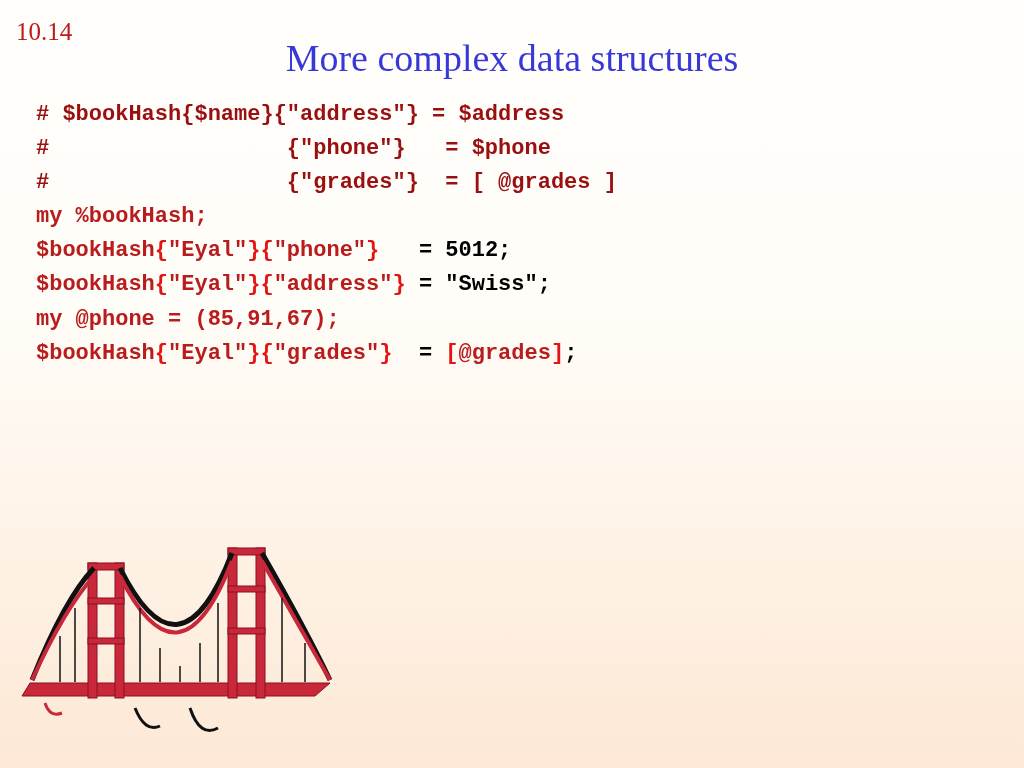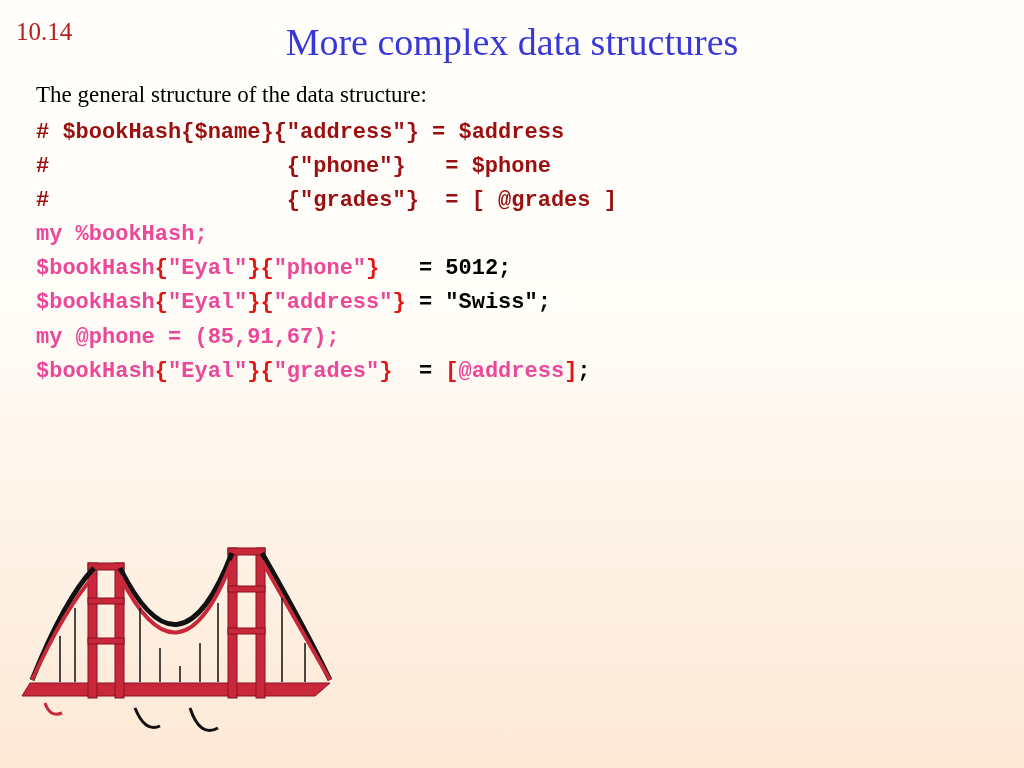--- a/index.html
+++ b/index.html
@@ -15,66 +15,65 @@
     position: absolute;
     top: 18px;
     left: 16px;
     font-size: 25px;
     color: #b91c1c;
   }
   .title {
     text-align: center;
     font-size: 38px;
     color: #3838d8;
-    padding-top: 20px;
+    padding-top: 36px;
     font-weight: normal;
   }
   .content {
     padding: 18px 36px 0 36px;
   }
   .intro {
     font-size: 23px;
     color: #000;
     margin-bottom: 8px;
   }
   .code-block {
     font-family: "Courier New", monospace;
     font-size: 22px;
     font-weight: bold;
     line-height: 1.55;
     white-space: pre;
   }
   .c-darkred { color: #9a1010; }
-  .c-green { color: #ec4899; margin-top: 48px; }
+  .c-green { color: #b91c1c; margin-top: 48px; }
   .c-red { color: #e21414; }
   .c-black { color: #000000; }
   .bridge {
     position: absolute;
     left: 20px;
     bottom: 20px;
     width: 320px;
     height: 240px;
   }
 </style>
 </head>
 <body>
 
 <div class="slide-number">10.14</div>
 <h1 class="title">More complex data structures</h1>
 
 <div class="content">
-  <div class="intro">The general structure of the data structure:</div>
   <div class="code-block"><span class="c-darkred"># $bookHash{$name}{"address"} = $address</span>
 <span class="c-darkred">#                  {"phone"}   = $phone</span>
 <span class="c-darkred">#                  {"grades"}  = [ @grades ]</span>
 <span class="c-green">my %bookHash;</span>
 <span class="c-green">$bookHash</span><span class="c-red">{</span><span class="c-green">"Eyal"</span><span class="c-red">}{</span><span class="c-green">"phone"</span><span class="c-red">}</span><span class="c-black">   = 5012;</span>
 <span class="c-green">$bookHash</span><span class="c-red">{</span><span class="c-green">"Eyal"</span><span class="c-red">}{</span><span class="c-green">"address"</span><span class="c-red">}</span><span class="c-black"> = "Swiss";</span>
 <span class="c-green">my @phone = (85,91,67);</span>
-<span class="c-green">$bookHash</span><span class="c-red">{</span><span class="c-green">"Eyal"</span><span class="c-red">}{</span><span class="c-green">"grades"</span><span class="c-red">}</span><span class="c-black">  = </span><span class="c-red">[</span><span class="c-green">@address</span><span class="c-red">]</span><span class="c-black">;</span></div>
+<span class="c-green">$bookHash</span><span class="c-red">{</span><span class="c-green">"Eyal"</span><span class="c-red">}{</span><span class="c-green">"grades"</span><span class="c-red">}</span><span class="c-black">  = </span><span class="c-red">[</span><span class="c-green">@grades</span><span class="c-red">]</span><span class="c-black">;</span></div>
 </div>
 
 <svg class="bridge" viewBox="0 0 320 240">
 
   <path d="M 10 175 L 310 175 L 295 188 L 2 188 Z" fill="#c8283a" stroke="#8a1020" stroke-width="1"></path>
 
   <rect x="68" y="55" width="9" height="135" fill="#c8283a" stroke="#8a1020"></rect>
   <rect x="95" y="55" width="9" height="135" fill="#c8283a" stroke="#8a1020"></rect>
   <rect x="68" y="55" width="36" height="7" fill="#c8283a" stroke="#8a1020"></rect>
   <rect x="68" y="90" width="36" height="6" fill="#c8283a" stroke="#8a1020"></rect>

